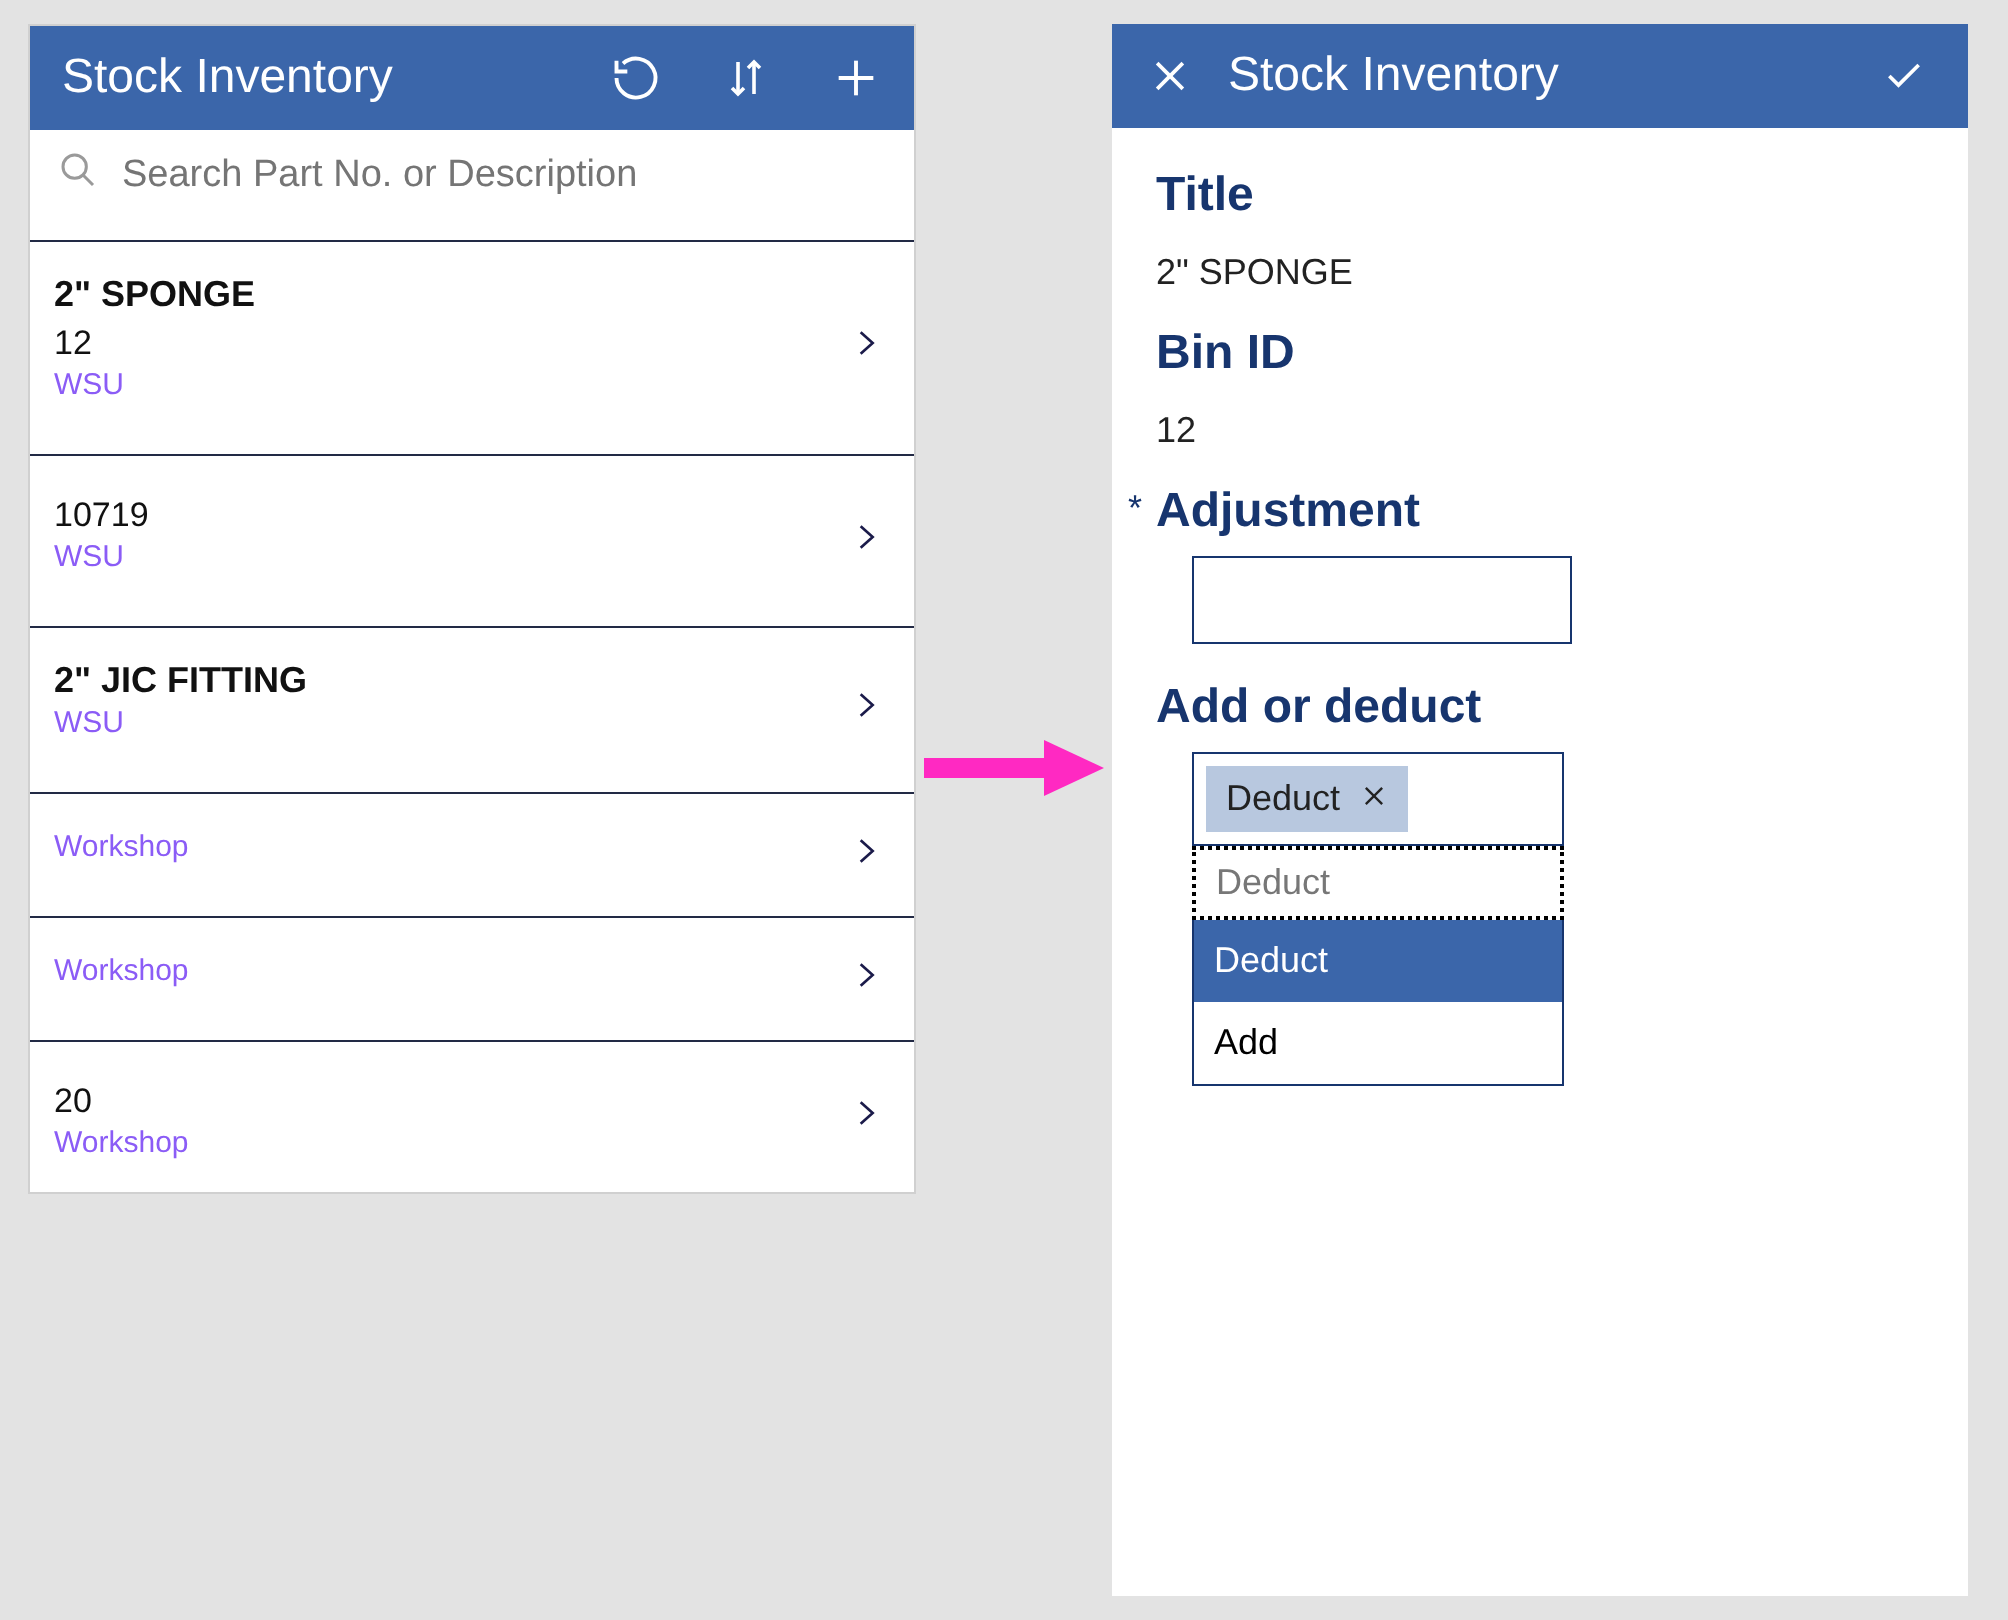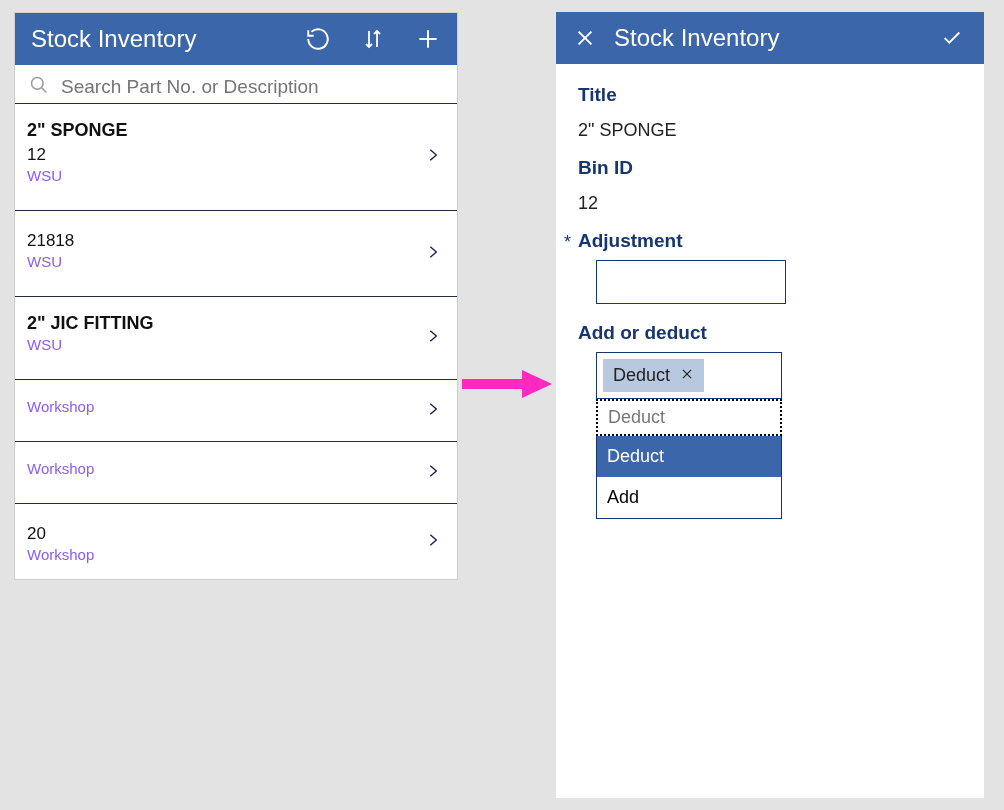--- a/index.html
+++ b/index.html
@@ -38,21 +38,21 @@
     display: flex;
     gap: 30px;
   }
   .hdr-icon { cursor: pointer; display:flex; align-items:center; justify-content:center; }
   .hdr-icon svg { stroke: #fff; fill:none; }
 
   .search-row {
     display: flex;
     align-items: center;
     gap: 10px;
-    padding: 10px 14px 4px 14px;
+    padding: 10px 14px 20px 14px;
     border-bottom: 1px solid #222a45;
   }
   .search-row svg { stroke:#9a9a9a; fill:none; }
   .search-input {
     border: none;
     outline: none;
     font-size: 19px;
     color:#666;
     flex:1;
     background:transparent;
@@ -100,21 +100,21 @@
     display:flex;
     align-items:center;
     padding:0 18px;
     gap:18px;
   }
   .hdr2 .close-x, .hdr2 .check { cursor:pointer; display:flex;}
   .hdr2 .close-x svg, .hdr2 .check svg { stroke:#fff; fill:none;}
   .hdr2 .hdr2-title { font-size:24px; flex:1;}
 
   .form { padding:18px 22px; position:relative;}
-  .lbl { color:#17356e; font-weight:600; font-size:19px; margin-top:10px;}
+  .lbl { color:#17356e; font-weight:600; font-size:24px; margin-top:10px;}
   .lbl:first-child{margin-top:2px;}
   .val { color:#222; font-size:18px; margin-top:14px; margin-bottom:16px;}
   .req-row { position:relative; }
   .req-star { position:absolute; left:-14px; top:2px; color:#17356e; font-size:18px;}
   .adj-input {
     display:block;
     width:190px;
     height:44px;
     border:1px solid #17356e;
     margin-top:8px;
@@ -212,21 +212,21 @@
   <div id="items">
       <div class="item">
         <div class="it-title">2" SPONGE</div>
         <div class="it-sub">12</div>
         <div class="it-loc">WSU</div>
         <span class="chevron"><svg width="16" height="28" viewBox="0 0 24 24" stroke-width="2">
             <path d="M8 4l9 8-9 8"></path>
           </svg></span>
       </div>
       <div class="item">
-        <div class="it-sub">21818</div>
+        <div class="it-sub">10719</div>
         <div class="it-loc">WSU</div>
         <span class="chevron"><svg width="16" height="28" viewBox="0 0 24 24" stroke-width="2">
             <path d="M8 4l9 8-9 8"></path>
           </svg></span>
       </div>
       <div class="item">
         <div class="it-title">2" JIC FITTING</div>
         <div class="it-loc">WSU</div>
         <span class="chevron"><svg width="16" height="28" viewBox="0 0 24 24" stroke-width="2">
             <path d="M8 4l9 8-9 8"></path>

